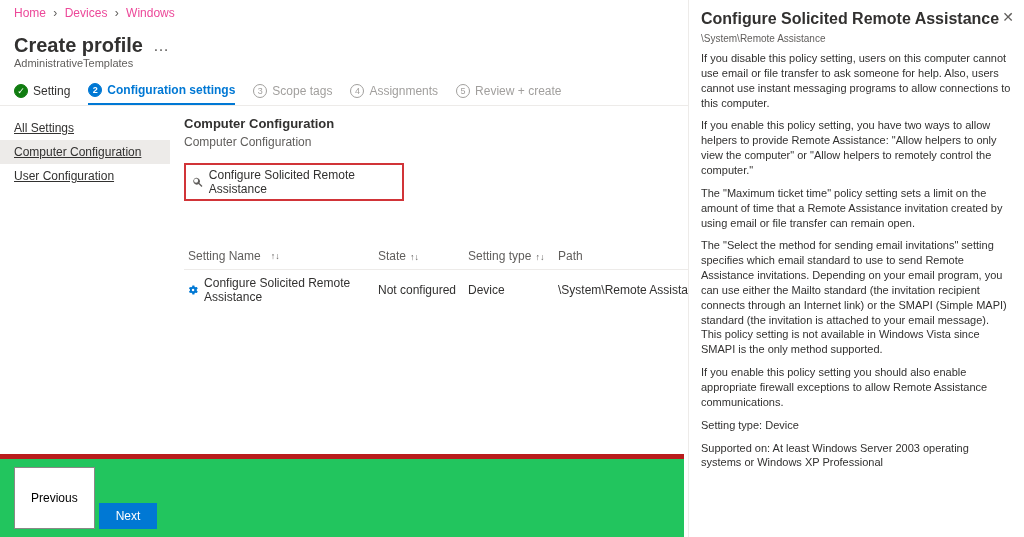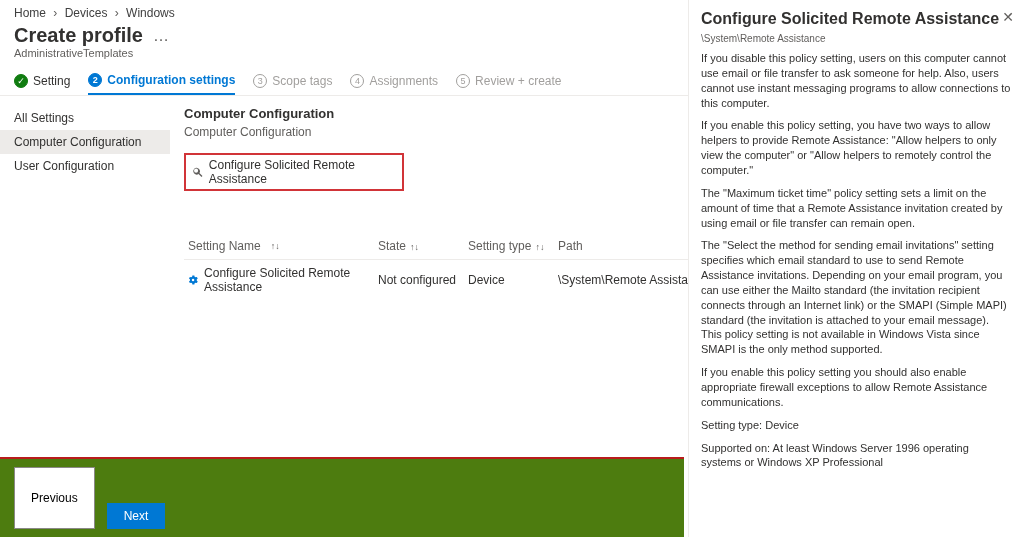--- a/index.html
+++ b/index.html
@@ -1,48 +1,48 @@
 <!DOCTYPE html>
 <html><head>
 <meta charset="utf-8">
 <style>
   * { box-sizing: border-box; margin: 0; padding: 0; }
   body { font-family: "Segoe UI", sans-serif; font-size: 12px; color: #323130; background: #fff; width: 1024px; height: 537px; overflow: hidden; position: relative; }
   .breadcrumb { padding: 6px 14px 2px; font-size: 12px; }
-  .breadcrumb a { color: #404040; text-decoration: none; }
+  .breadcrumb a { color: #ec4899; text-decoration: none; }
   .breadcrumb .sep { color: #605e5c; margin: 0 4px; }
-  .title-row { padding: 2px 14px 0; display: flex; align-items: center; gap: 10px; }
+  .title-row { padding: 2px 14px 0; display: flex; align-items: center; gap: 10px; margin-top: 10px; }
   .title-row h1 { font-size: 20px; font-weight: 600; }
   .title-row .dots { color: #605e5c; font-size: 16px; cursor: pointer; }
   .subtitle { padding: 0 14px 6px; font-size: 11px; color: #605e5c; }
   .steps { display: flex; gap: 18px; padding: 8px 14px 0; border-bottom: 1px solid #edebe9; font-size: 12px; }
   .step { display: flex; align-items: center; gap: 5px; padding-bottom: 6px; color: #a19f9d; }
   .step.done { color: #323130; }
   .step.active { color: #0078d4; border-bottom: 2px solid #0078d4; font-weight: 600; }
   .circle { width: 14px; height: 14px; border-radius: 50%; display: inline-flex; align-items: center; justify-content: center; font-size: 9px; border: 1px solid #a19f9d; color: #a19f9d; }
   .step.done .circle { background: #107c10; border-color: #107c10; color: #fff; }
   .step.active .circle { background: #0078d4; border-color: #0078d4; color: #fff; }
   .body-row { display: flex; height: 360px; }
-  .sidebar { width: 170px; padding: 10px 0; }
+  .sidebar { width: 170px; padding: 10px 0; text-decoration: underline; }
   .side-item { padding: 5px 14px; font-size: 12px; cursor: pointer; }
   .side-item.selected { background: #edebe9; }
   .main { flex: 1; padding: 10px 14px; }
   .cc-title { font-size: 13px; font-weight: 600; margin-bottom: 4px; }
   .cc-sub { font-size: 12px; color: #605e5c; margin-bottom: 14px; }
   .search-box { display: inline-flex; align-items: center; gap: 6px; border: 2px solid #d13438; padding: 3px 6px; font-size: 12px; width: 220px; margin-bottom: 8px; }
   .search-box svg { width: 12px; height: 12px; fill: #605e5c; }
   .table-head, .table-row { display: flex; align-items: center; font-size: 12px; padding: 6px 4px; }
   .table-head { color: #605e5c; border-bottom: 1px solid #edebe9; margin-top: 34px; }
   .col-name { width: 190px; display:flex; align-items:center; gap:6px;}
   .col-state { width: 90px; }
   .col-type { width: 90px; }
   .col-path { flex: 1; }
   .sort { font-size: 9px; margin-left: 4px; color:#605e5c;}
   .gear { width:12px;height:12px; }
-  .footer { position: absolute; bottom: 0; left: 0; right: 340px; border-top: 2px solid #b91c1c; padding: 8px 14px; display: flex; gap: 12px; background:#4d7c0f;}
+  .footer { position: absolute; bottom: 0; left: 0; right: 340px; border-top: 5px solid #b91c1c; padding: 8px 14px; display: flex; gap: 4px; background:#22c55e;}
   .btn { padding: 5px 16px; font-size: 12px; border: 1px solid #8a8886; background: #fff; cursor: pointer; }
   .btn.primary { background: #0078d4; border-color: #0078d4; color: #fff; margin-top: 36px; }
   
   .panel { position: absolute; top: 0; right: 0; bottom: 0; width: 336px; background: #fff; border-left: 1px solid #edebe9; padding: 8px 12px 12px; overflow-y: auto; font-size: 11px; line-height: 1.35; }
   .panel h2 { font-size: 16px; font-weight: 600; margin-bottom: 2px; }
   .panel .close { position: absolute; top: 8px; right: 10px; cursor: pointer; font-size: 14px; color:#605e5c;}
   .panel .path { font-size: 10px; color: #605e5c; margin-bottom: 6px; }
   .panel p { margin-bottom: 8px; color: #323130; }
 </style>
 </head>
@@ -134,15 +134,15 @@
 <div class="panel">
   <span class="close">✕</span>
   <h2>Configure Solicited Remote Assistance</h2>
   <div class="path">\System\Remote Assistance</div>
   <p>If you disable this policy setting, users on this computer cannot use email or file transfer to ask someone for help. Also, users cannot use instant messaging programs to allow connections to this computer.</p>
   <p>If you enable this policy setting, you have two ways to allow helpers to provide Remote Assistance: "Allow helpers to only view the computer" or "Allow helpers to remotely control the computer."</p>
   <p>The "Maximum ticket time" policy setting sets a limit on the amount of time that a Remote Assistance invitation created by using email or file transfer can remain open.</p>
   <p>The "Select the method for sending email invitations" setting specifies which email standard to use to send Remote Assistance invitations. Depending on your email program, you can use either the Mailto standard (the invitation recipient connects through an Internet link) or the SMAPI (Simple MAPI) standard (the invitation is attached to your email message). This policy setting is not available in Windows Vista since SMAPI is the only method supported.</p>
   <p>If you enable this policy setting you should also enable appropriate firewall exceptions to allow Remote Assistance communications.</p>
   <p>Setting type: Device</p>
-  <p>Supported on: At least Windows Server 1996 operating systems or Windows XP Professional</p>
+  <p>Supported on: At least Windows Server 2003 operating systems or Windows XP Professional</p>
 
 </div>
 
 </body></html>

